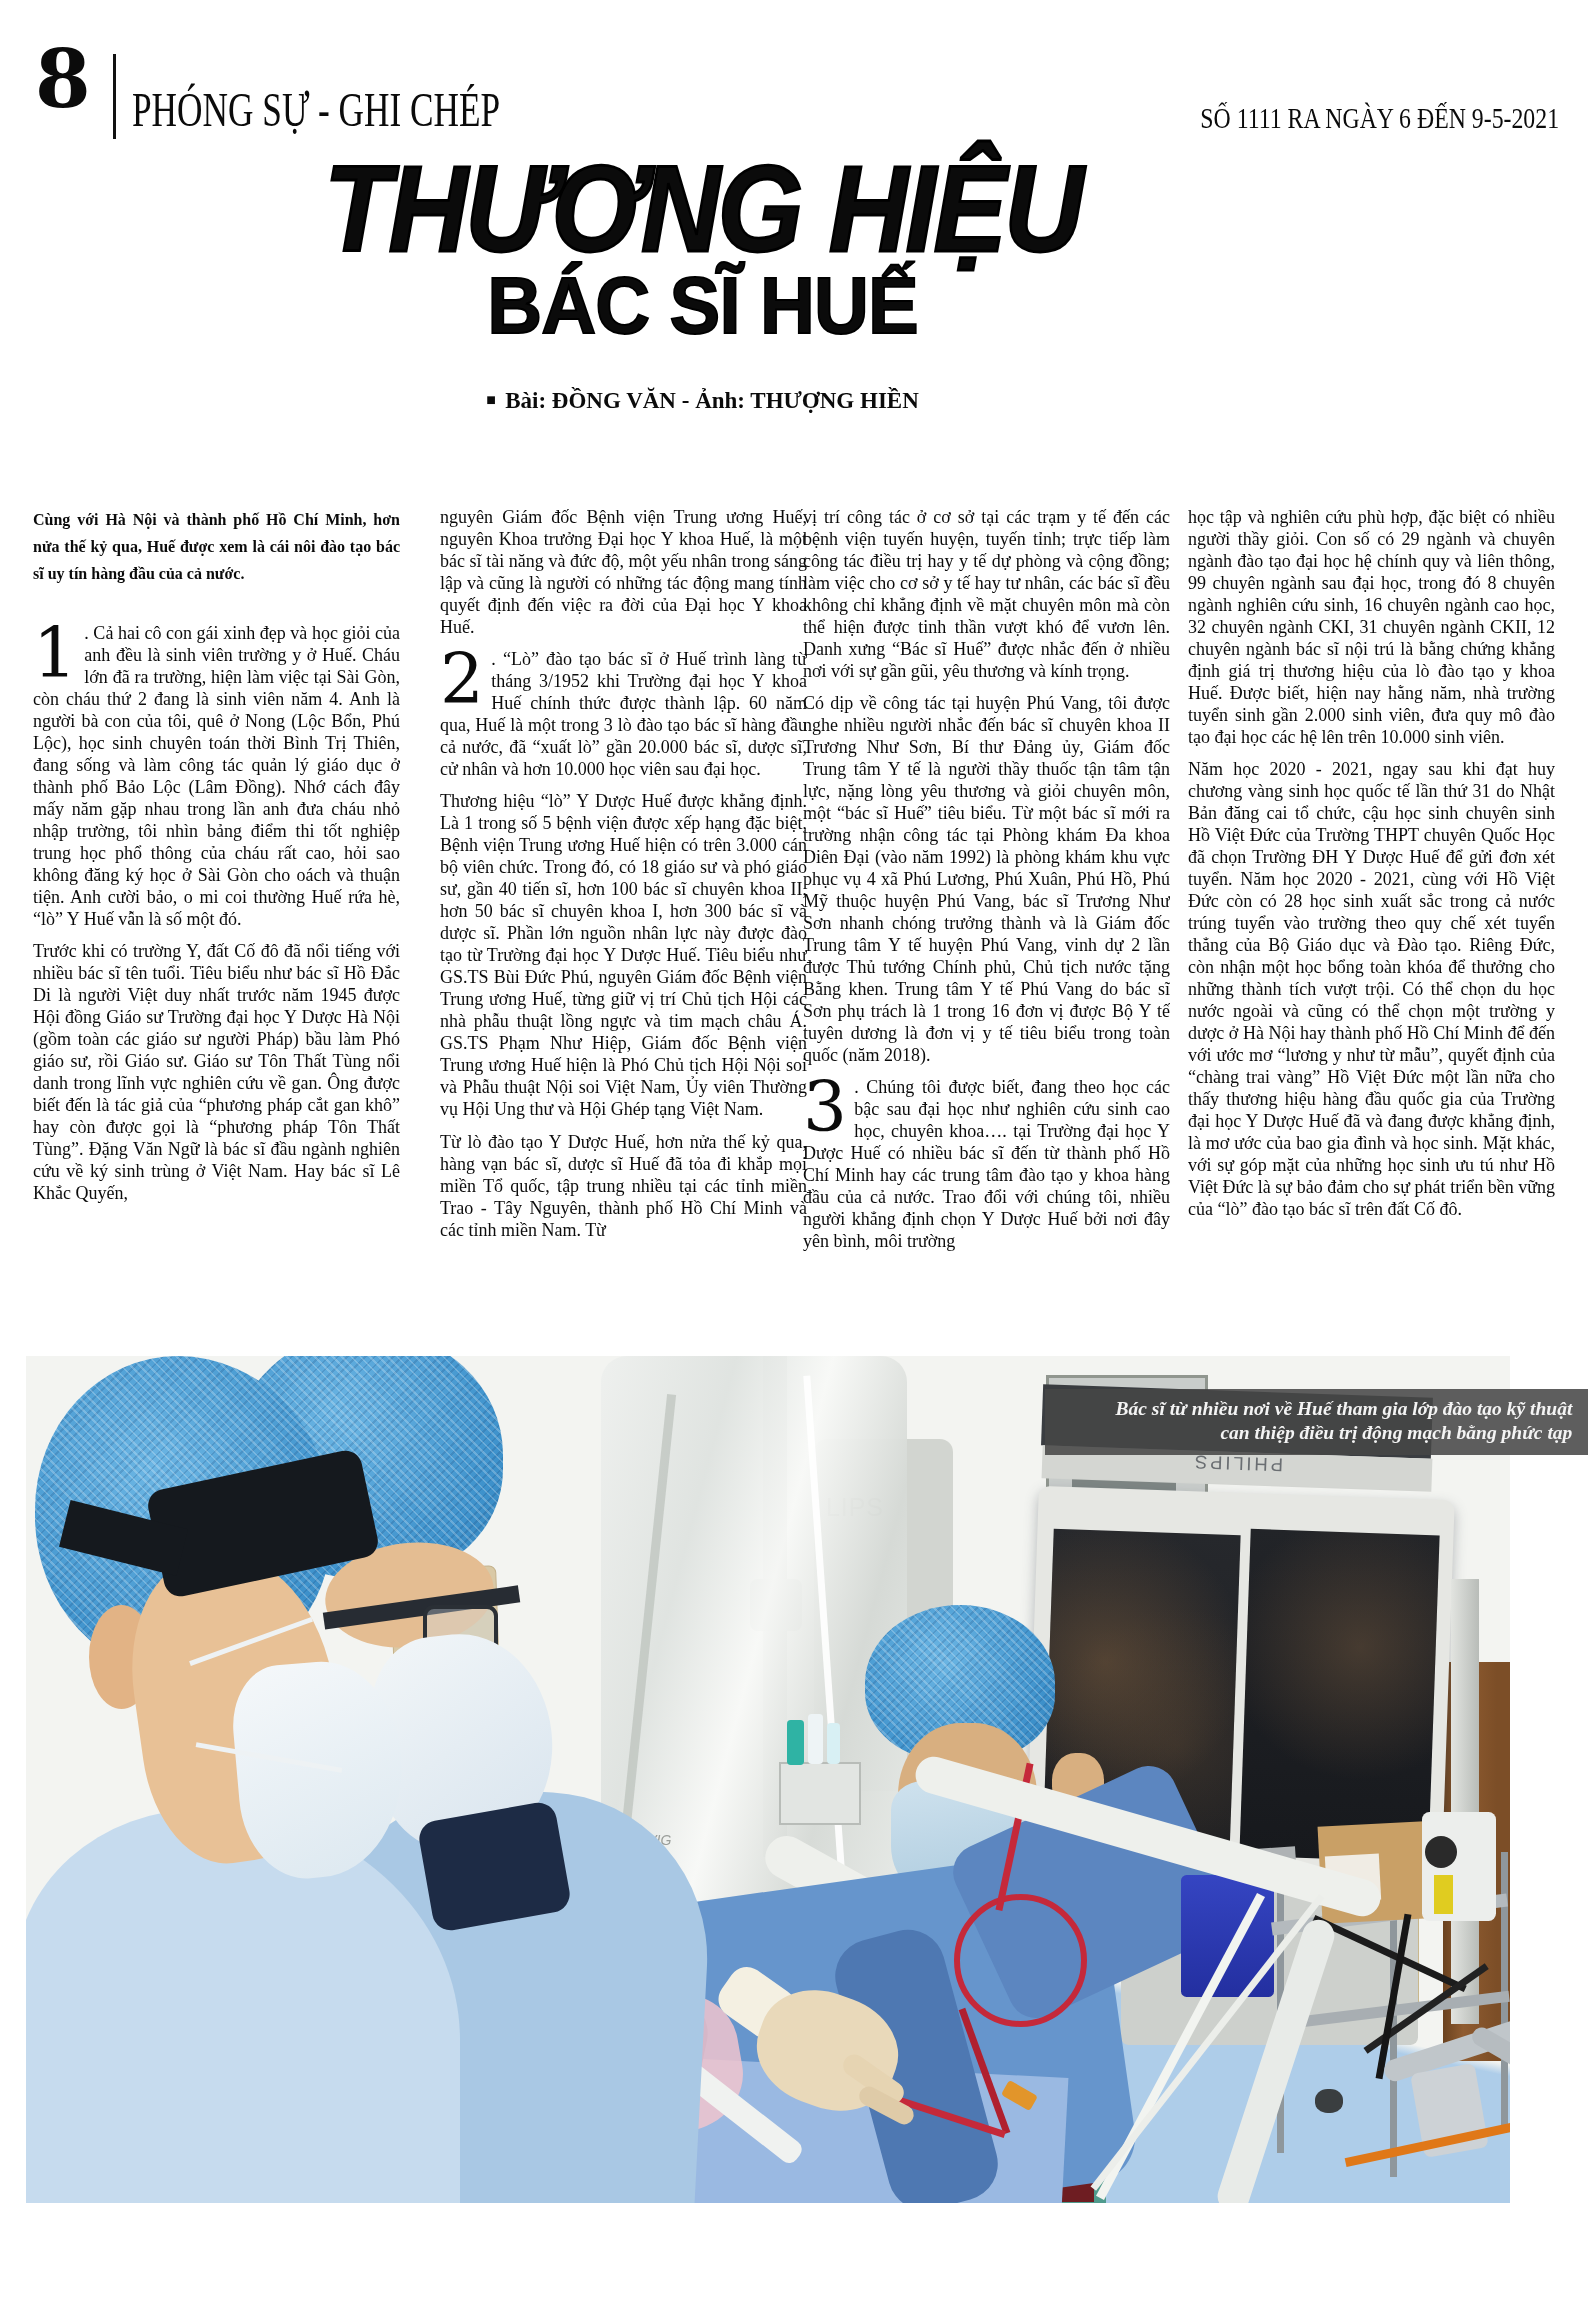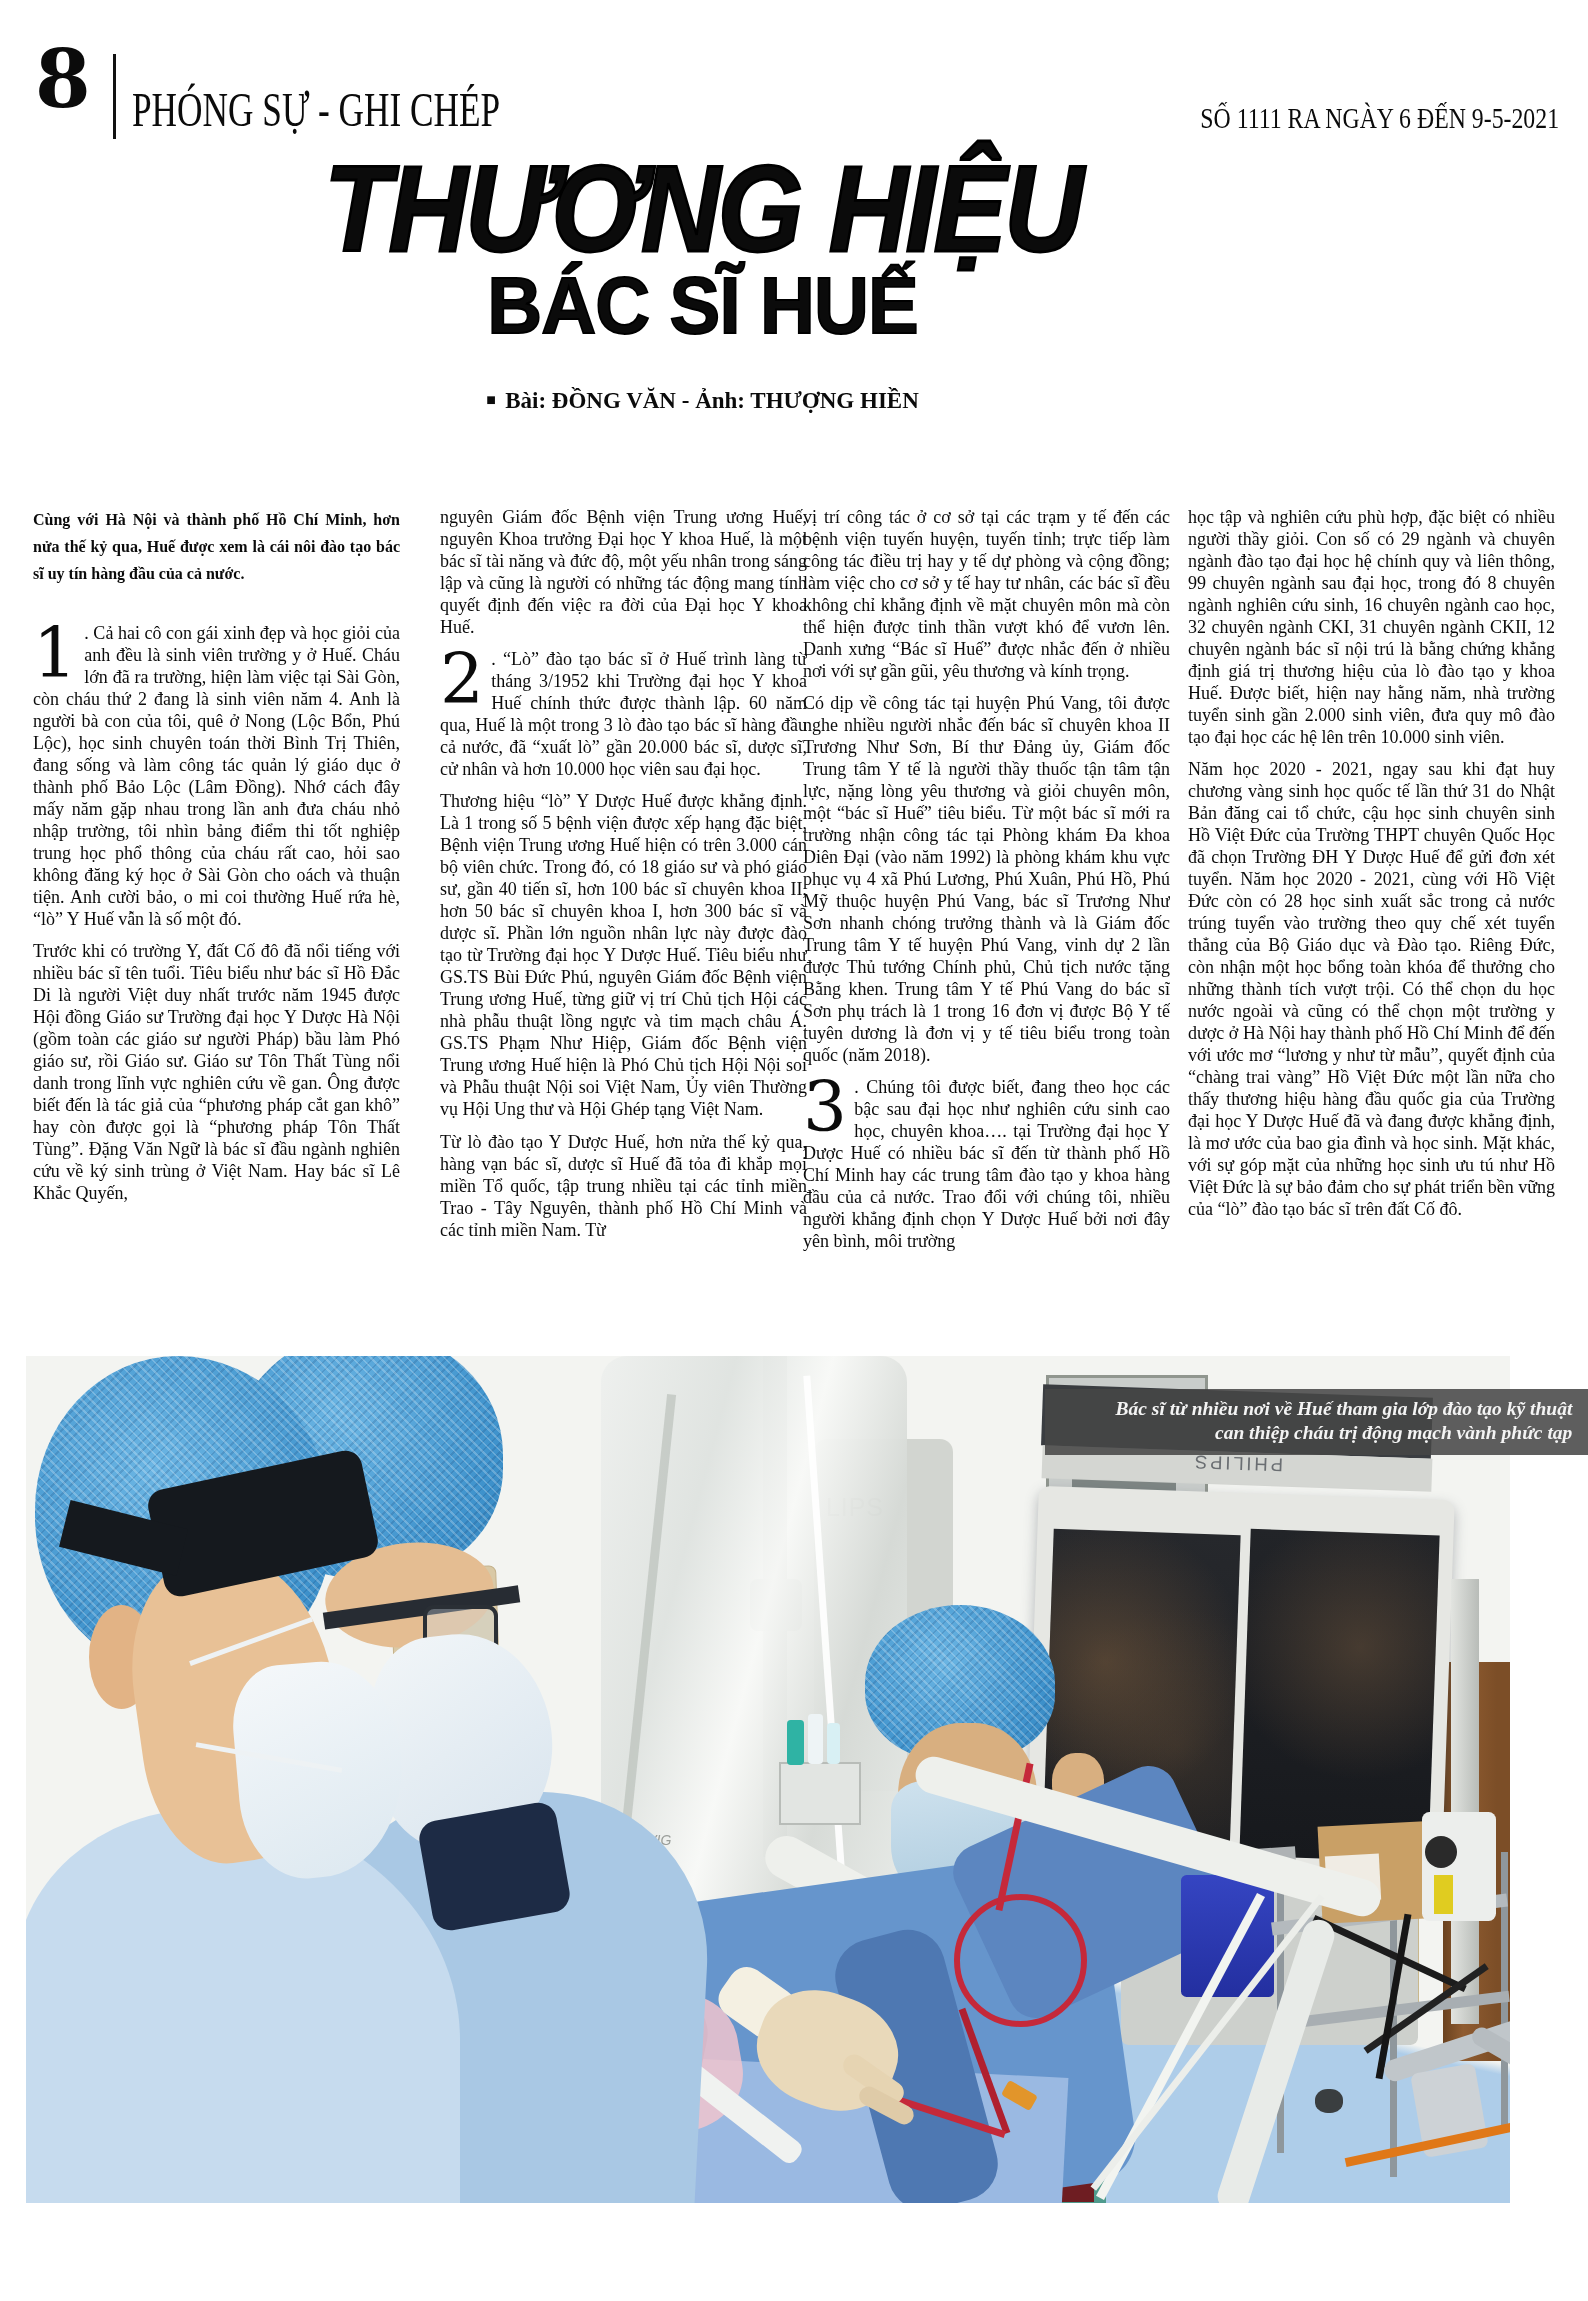--- a/index.html
+++ b/index.html
@@ -323,17 +323,17 @@
     <div class="ph tube1"></div>
     <div class="ph tube2"></div>
     <div class="ph standA"></div>
     <div class="ph standB"></div>
     <div class="ph standPlate"></div>
     <div class="ph orangecable"></div>
   </div>
 
   <div class="caption">
     <div>Bác sĩ từ nhiều nơi về Huế tham gia lớp đào tạo kỹ thuật</div>
-    <div>can thiệp cháu trị động mạch vành phức tạp</div>
+    <div>can thiệp điều trị động mạch bằng phức tạp</div>
   </div>
 
 </div>
 
 
 </body></html>

